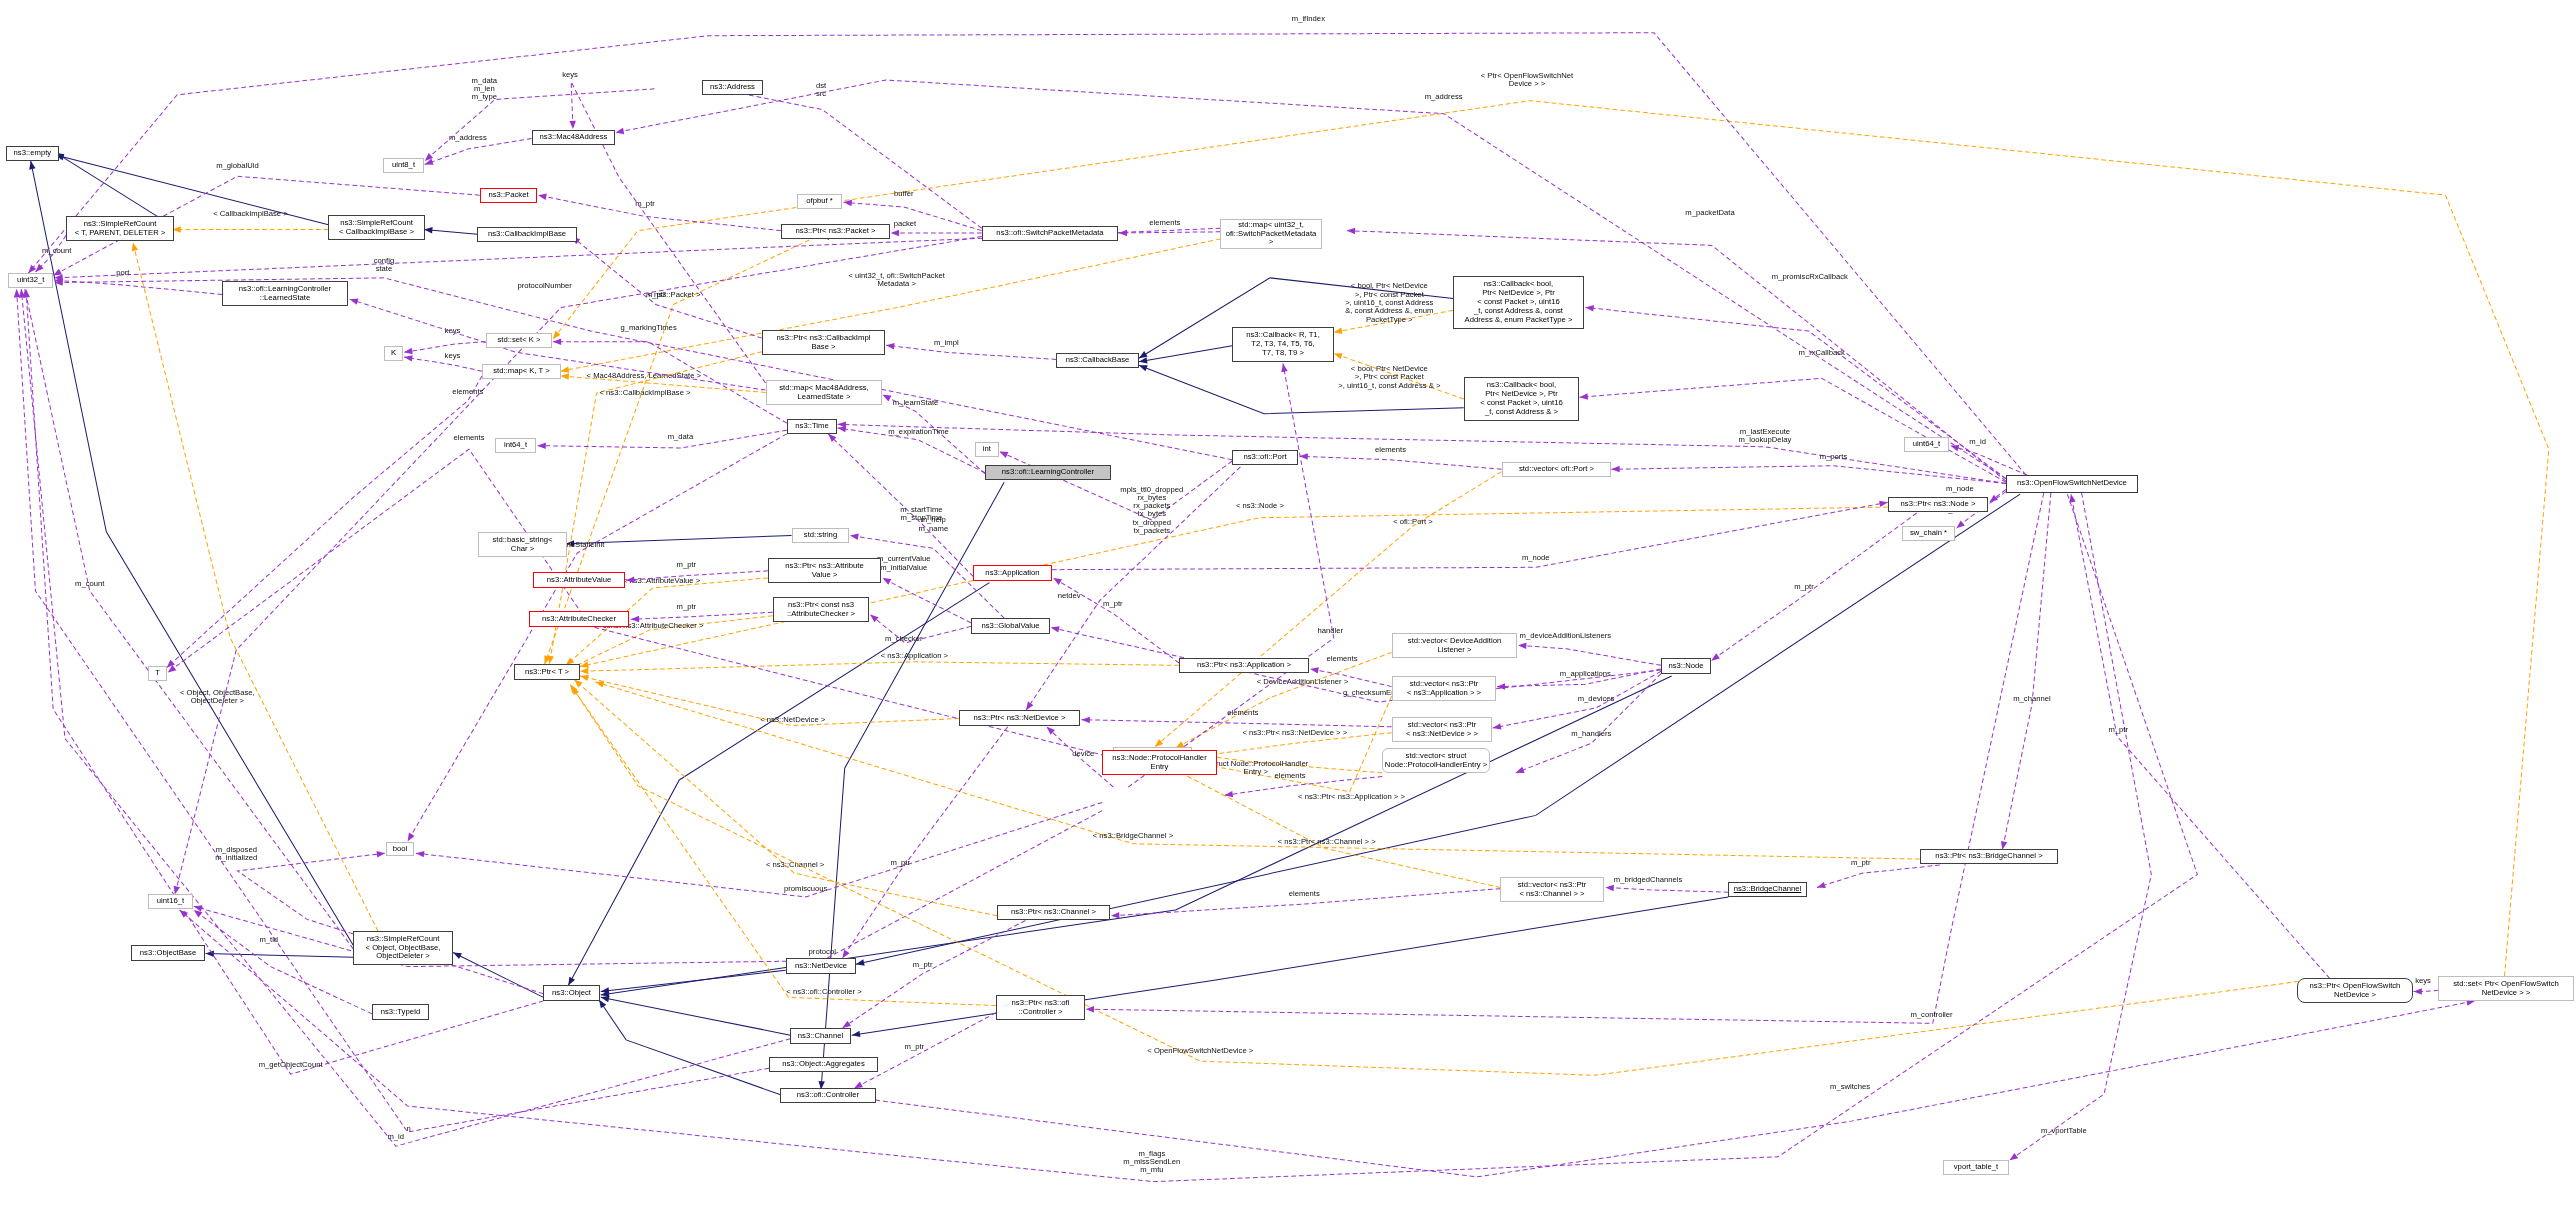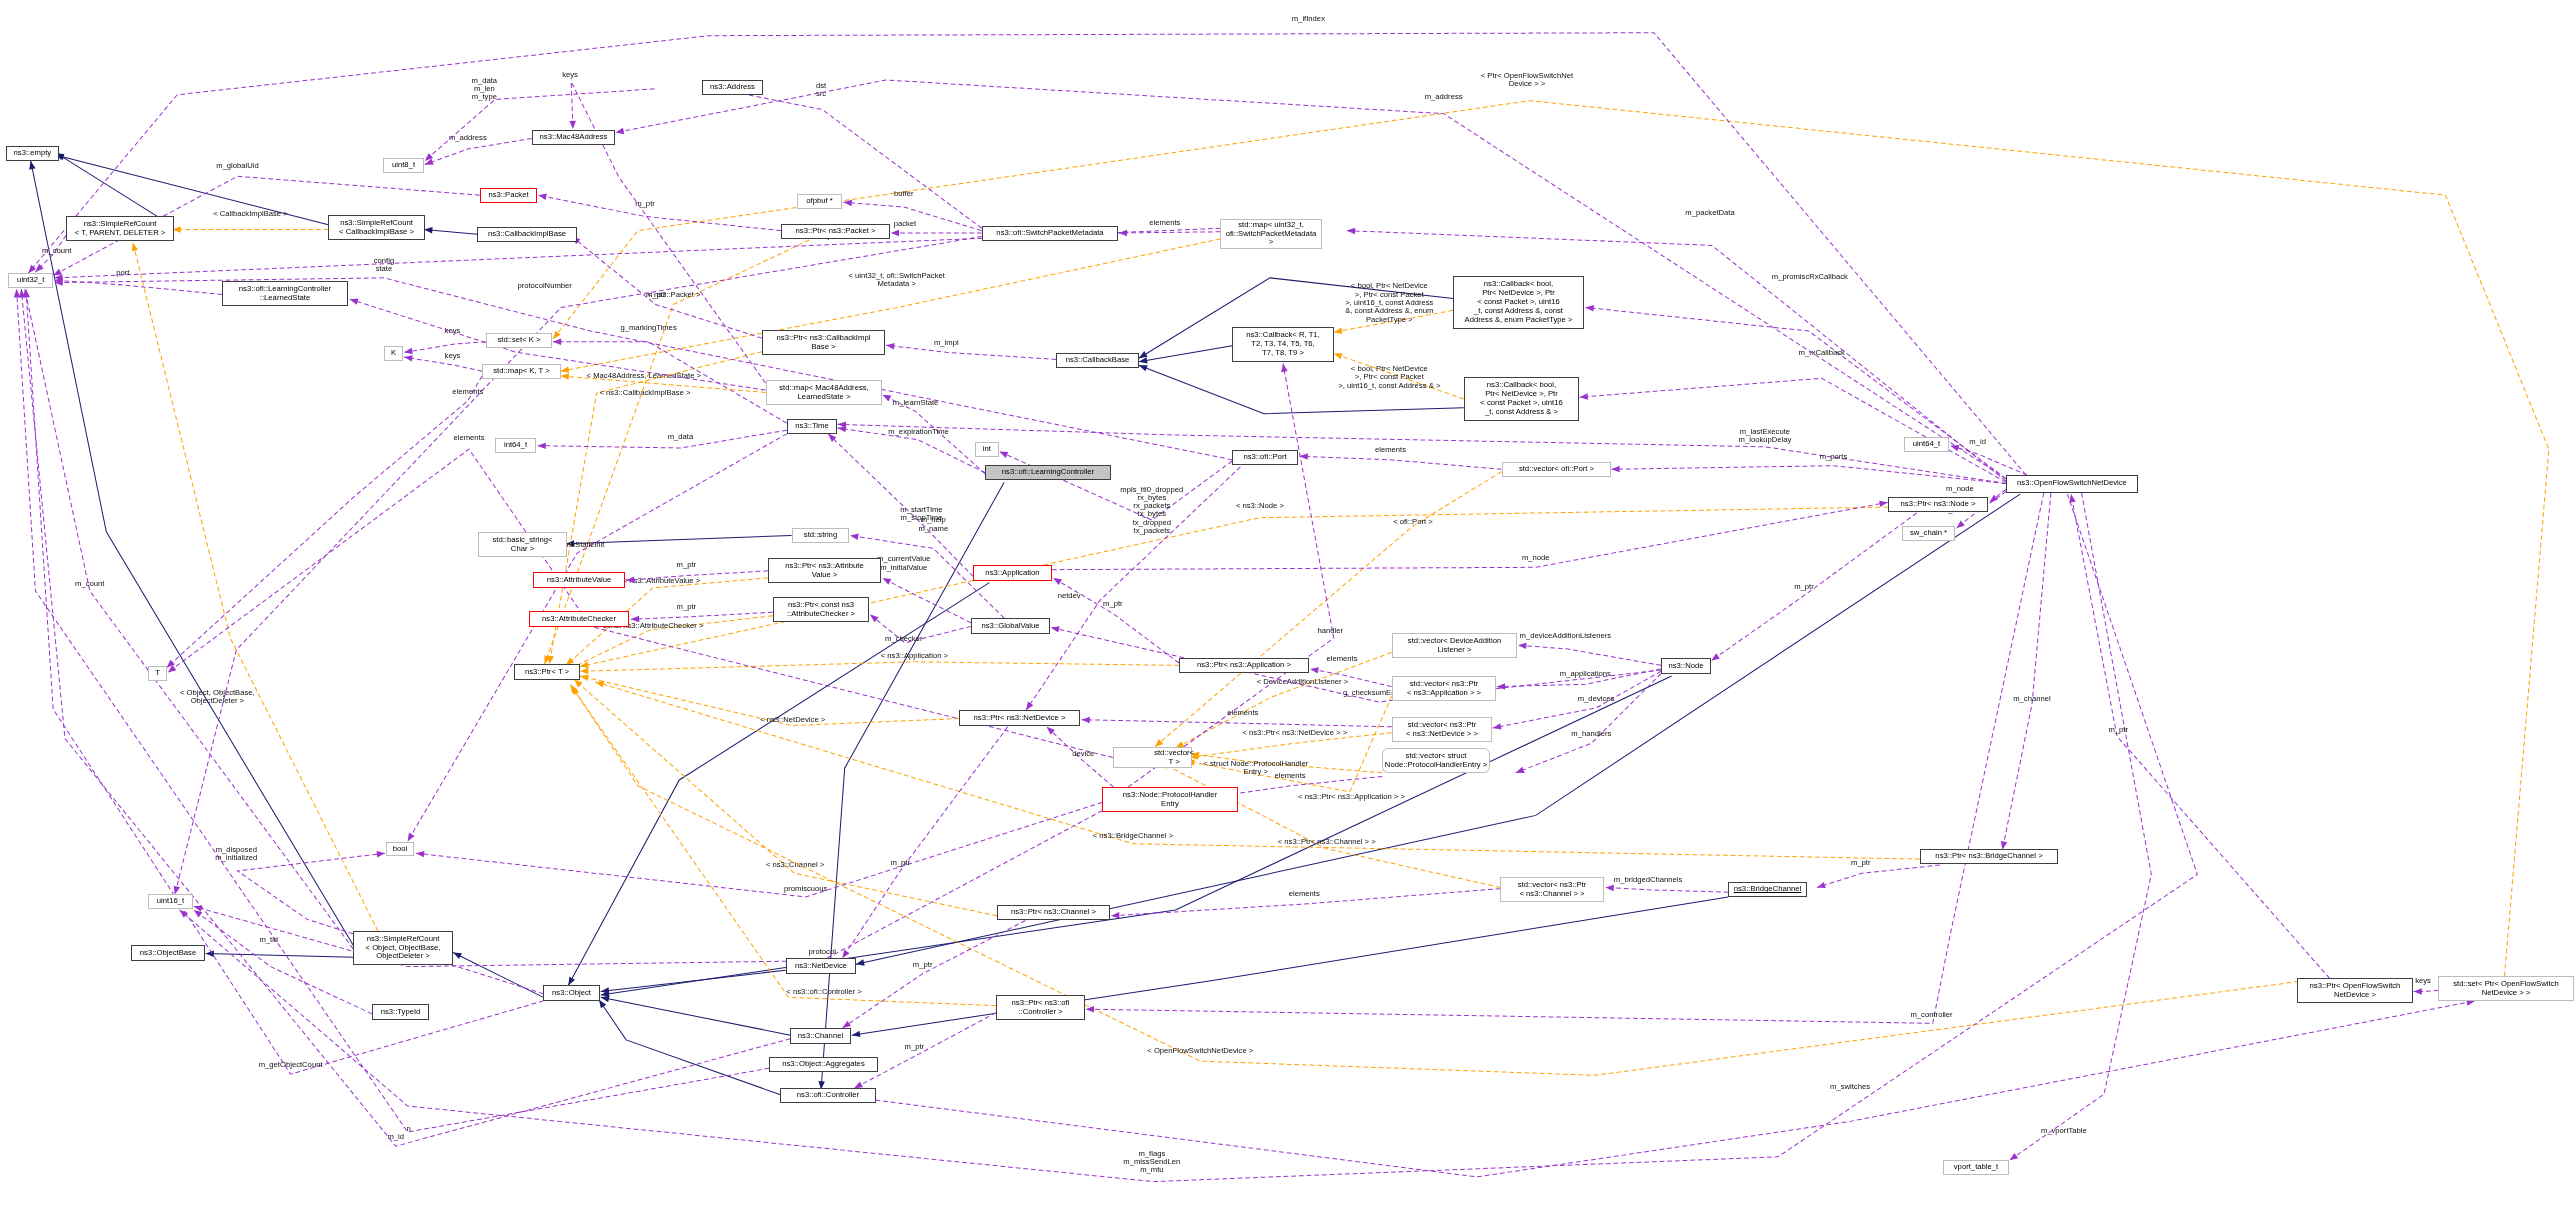--- a/index.html
+++ b/index.html
@@ -427,21 +427,21 @@
       <div class="node s-n" style="left: 768px; top: 558px; width: 113px; min-height: 25px;">ns3::Ptr&lt; ns3::Attribute
 Value &gt;</div>
       <div class="node s-n" style="left: 773px; top: 597px; width: 96px; min-height: 25px;">ns3::Ptr&lt; const ns3
 ::AttributeChecker &gt;</div>
       <div class="node s-r" style="left: 973px; top: 565px; width: 79px; min-height: 16px;">ns3::Application</div>
       <div class="node s-n" style="left: 971px; top: 618px; width: 79px; min-height: 16px;">ns3::GlobalValue</div>
       <div class="node s-n" style="left: 514px; top: 664px; width: 66px; min-height: 16px;">ns3::Ptr&lt; T &gt;</div>
       <div class="node s-n" style="left: 1179px; top: 658px; width: 130px; min-height: 14.8px;">ns3::Ptr&lt; ns3::Application &gt;</div>
       <div class="node s-n" style="left: 959px; top: 710px; width: 121px; min-height: 16px;">ns3::Ptr&lt; ns3::NetDevice &gt;</div>
       <div class="node s-l" style="left: 1113px; top: 747px; width: 79px; min-height: 14.8px; padding-left: 45px;">std::vector&lt; T &gt;</div>
-      <div class="node s-r" style="left: 1102px; top: 787px; width: 136px; min-height: 25px;">ns3::Node::ProtocolHandler
+      <div class="node s-r" style="left: 1102px; top: 750px; width: 115px; min-height: 25px;">ns3::Node::ProtocolHandler
 Entry</div>
       <div class="node s-l" style="left: 1392px; top: 633px; width: 125px; min-height: 25px;">std::vector&lt; DeviceAddition
 Listener &gt;</div>
       <div class="node s-l" style="left: 1392px; top: 676px; width: 104px; min-height: 25px;">std::vector&lt; ns3::Ptr
 &lt; ns3::Application &gt; &gt;</div>
       <div class="node s-l" style="left: 1392px; top: 717px; width: 100px; min-height: 25px;">std::vector&lt; ns3::Ptr
 &lt; ns3::NetDevice &gt; &gt;</div>
       <div class="node s-l" style="left: 1382px; top: 748px; width: 108px; min-height: 25px; border-radius: 6px;">std::vector&lt; struct
 Node::ProtocolHandlerEntry &gt;</div>
       <div class="node s-n" style="left: 1661px; top: 658px; width: 50px; min-height: 16px;">ns3::Node</div>
@@ -458,20 +458,20 @@
       <div class="node s-n" style="left: 769px; top: 1057px; width: 109px; min-height: 15.4px;">ns3::Object::Aggregates</div>
       <div class="node s-n" style="left: 780px; top: 1088px; width: 96px; min-height: 15.4px;">ns3::ofi::Controller</div>
       <div class="node s-n" style="left: 997px; top: 905px; width: 113px; min-height: 14.8px;">ns3::Ptr&lt; ns3::Channel &gt;</div>
       <div class="node s-n" style="left: 996px; top: 995px; width: 89px; min-height: 25px;">ns3::Ptr&lt; ns3::ofi
 ::Controller &gt;</div>
       <div class="node s-n" style="left: 1920px; top: 849px; width: 138px; min-height: 14.8px;">ns3::Ptr&lt; ns3::BridgeChannel &gt;</div>
       <div class="node s-l" style="left: 1500px; top: 877px; width: 104px; min-height: 25px;">std::vector&lt; ns3::Ptr
 &lt; ns3::Channel &gt; &gt;</div>
       <div class="node s-n" style="left: 1728px; top: 882px; width: 79px; min-height: 15.4px; text-decoration: underline;">ns3::BridgeChannel</div>
       <div class="node s-l" style="left: 1943px; top: 1160px; width: 66px; min-height: 14.8px;">vport_table_t</div>
-      <div class="node s-n" style="left: 2297px; top: 978px; width: 116px; min-height: 25px;">ns3::Ptr&lt; OpenFlowSwitch
+      <div class="node s-n" style="left: 2297px; top: 978px; width: 116px; min-height: 25px; border-radius: 8px;">ns3::Ptr&lt; OpenFlowSwitch
 NetDevice &gt;</div>
       <div class="node s-l" style="left: 2438px; top: 976px; width: 136px; min-height: 25px;">std::set&lt; Ptr&lt; OpenFlowSwitch
 NetDevice &gt; &gt;</div>
       <div class="node s-l" style="left: 148px; top: 666px; width: 19px; min-height: 14.8px;">T</div>
     </div>
 </div>
 
 
 </body></html>

